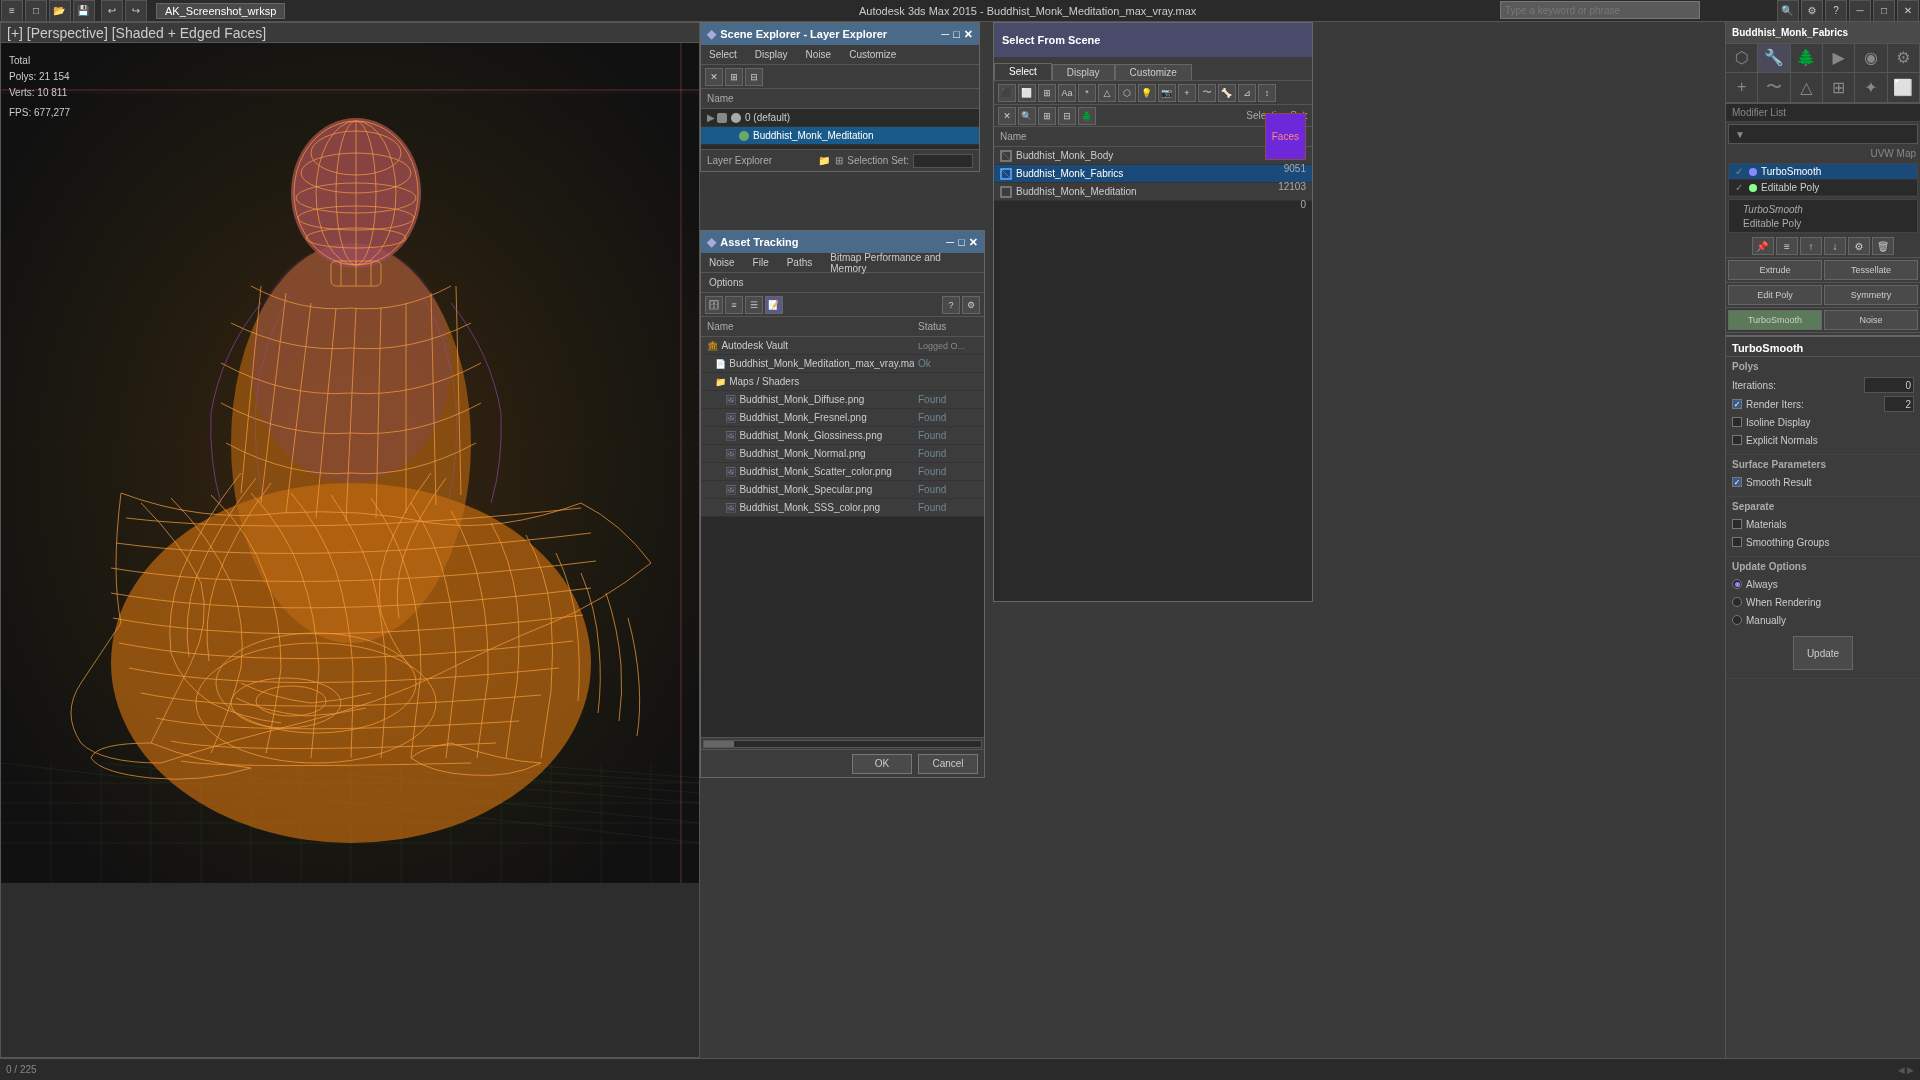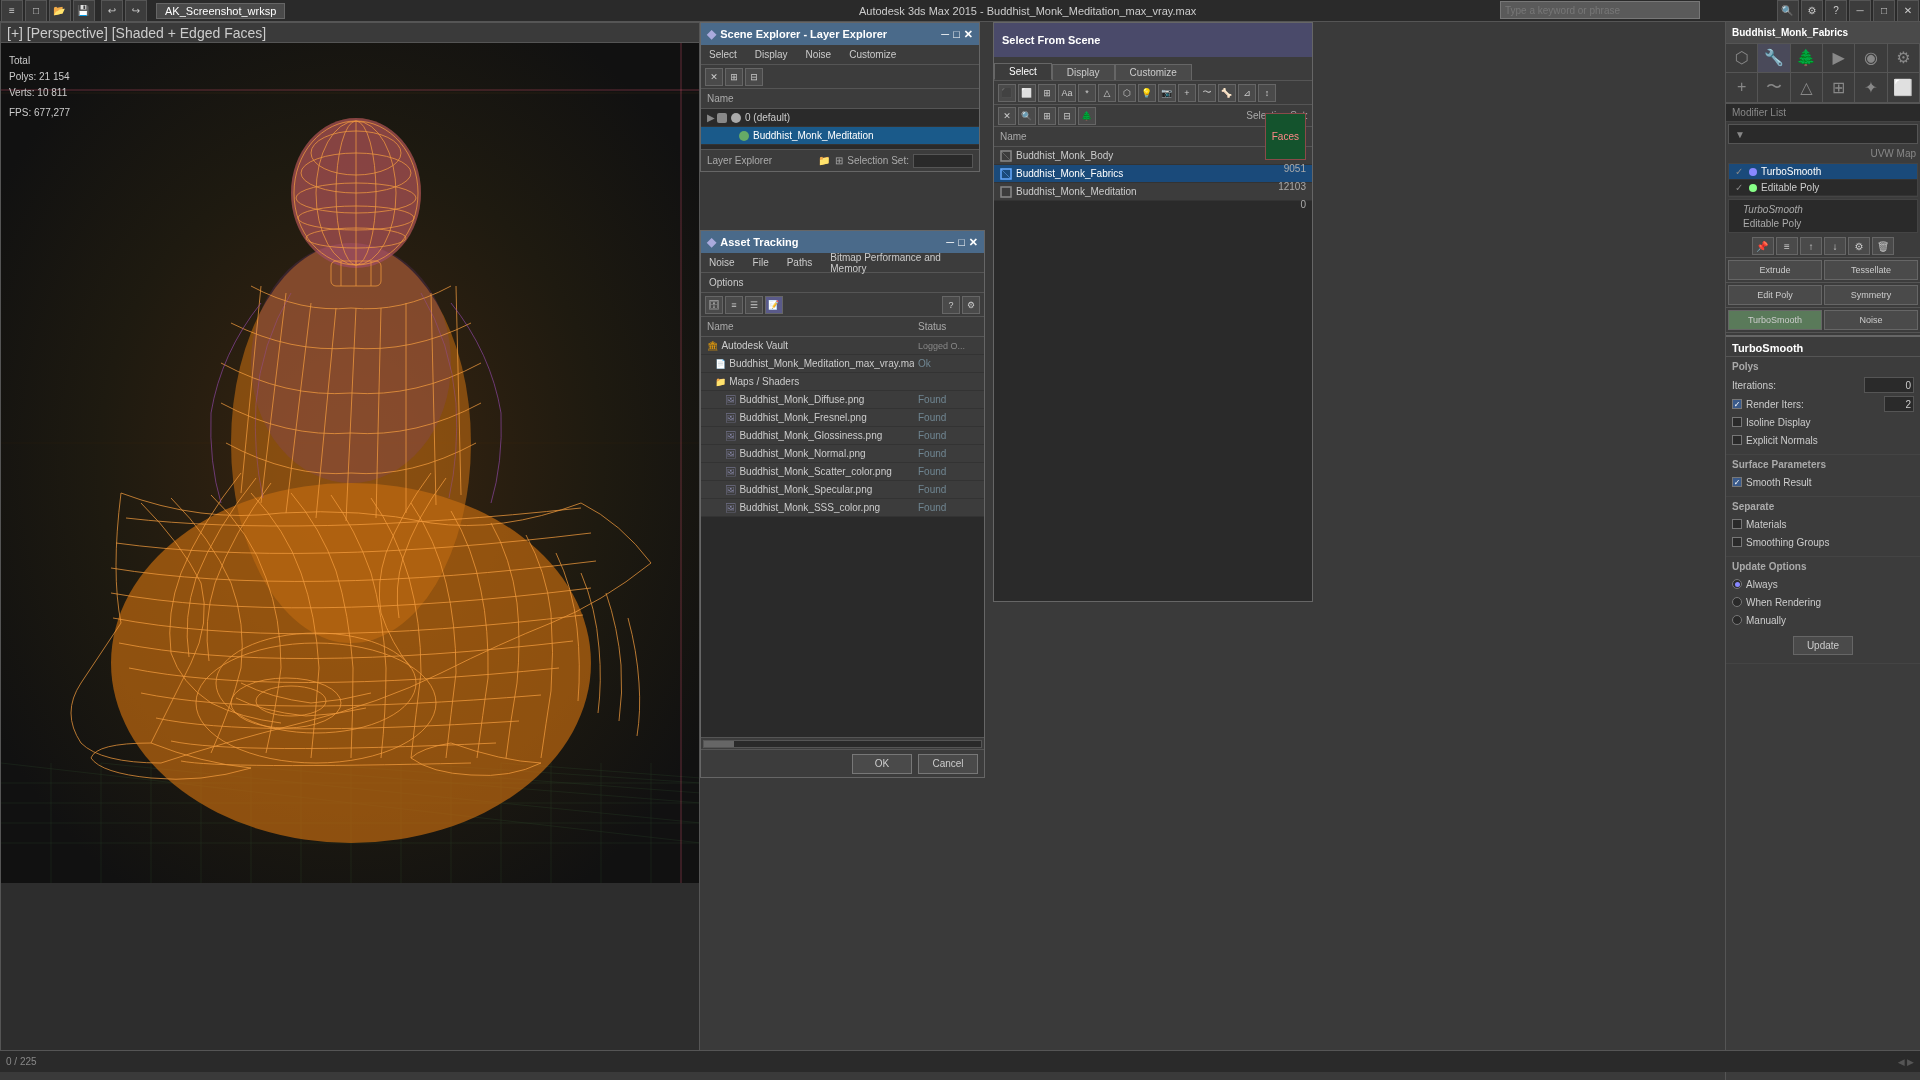--- a/index.html
+++ b/index.html
@@ -451,21 +451,21 @@
       display: flex; align-items: center; justify-content: center;
       cursor: pointer;
     }
     .radio.selected::after {
       content: '';
       width: 5px; height: 5px;
       border-radius: 50%;
       background: #88f;
     }
     .update-btn {
-      width: 60px; height: 19px;
+      width: 60px; height: 34px;
       background: #4a4a4a;
       border: 1px solid #666;
       color: #ccc; font-size: 10px;
       display: flex; align-items: center; justify-content: center;
       cursor: pointer;
       margin: 4px auto;
     }
     .modifier-nav-buttons {
       display: flex; gap: 2px; padding: 2px;
       border-bottom: 1px solid #555;
@@ -475,29 +475,29 @@
       width: 22px; height: 18px;
       background: #4a4a4a;
       border: 1px solid #666;
       display: flex; align-items: center; justify-content: center;
       cursor: pointer; font-size: 10px; color: #ccc;
     }
 
     
     .status-bar {
       position: absolute;
-      bottom: 8px; left: 0; right: 0;
+      bottom: 0; left: 0; right: 0;
       height: 22px;
       background: #2a2a2a;
       border-top: 1px solid #555;
       display: flex; align-items: center; padding: 0 6px;
       font-size: 10px; color: #888;
     }
     .faces-badge {
-      background: #14532d;
+      background: #6d28d9;
       border: 1px solid #8a4a4a;
       padding: 17px 6px;
       font-size: 10px; color: #f88;
       margin-left: auto;
     }
   </style>
 </head>
 <body>
 
 <div class="top-toolbar">

